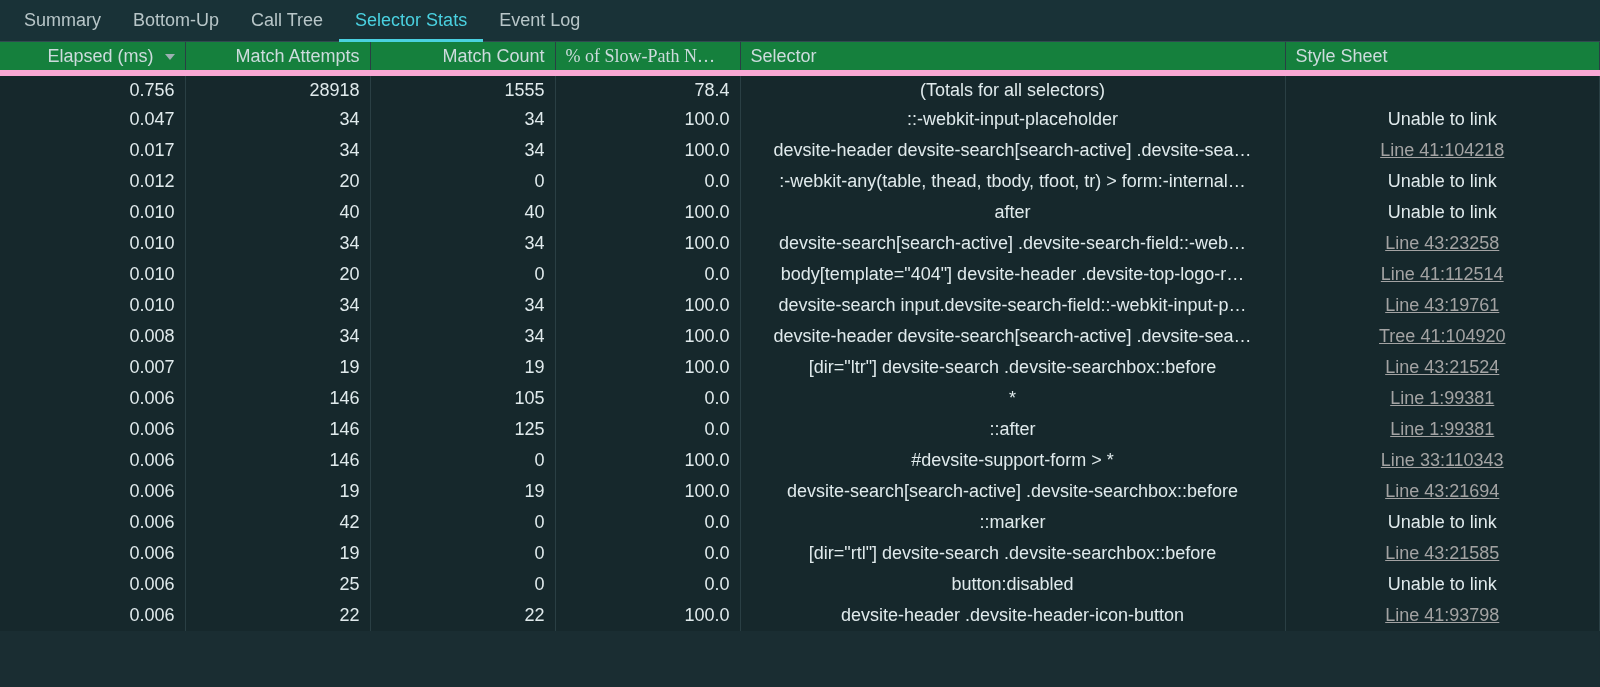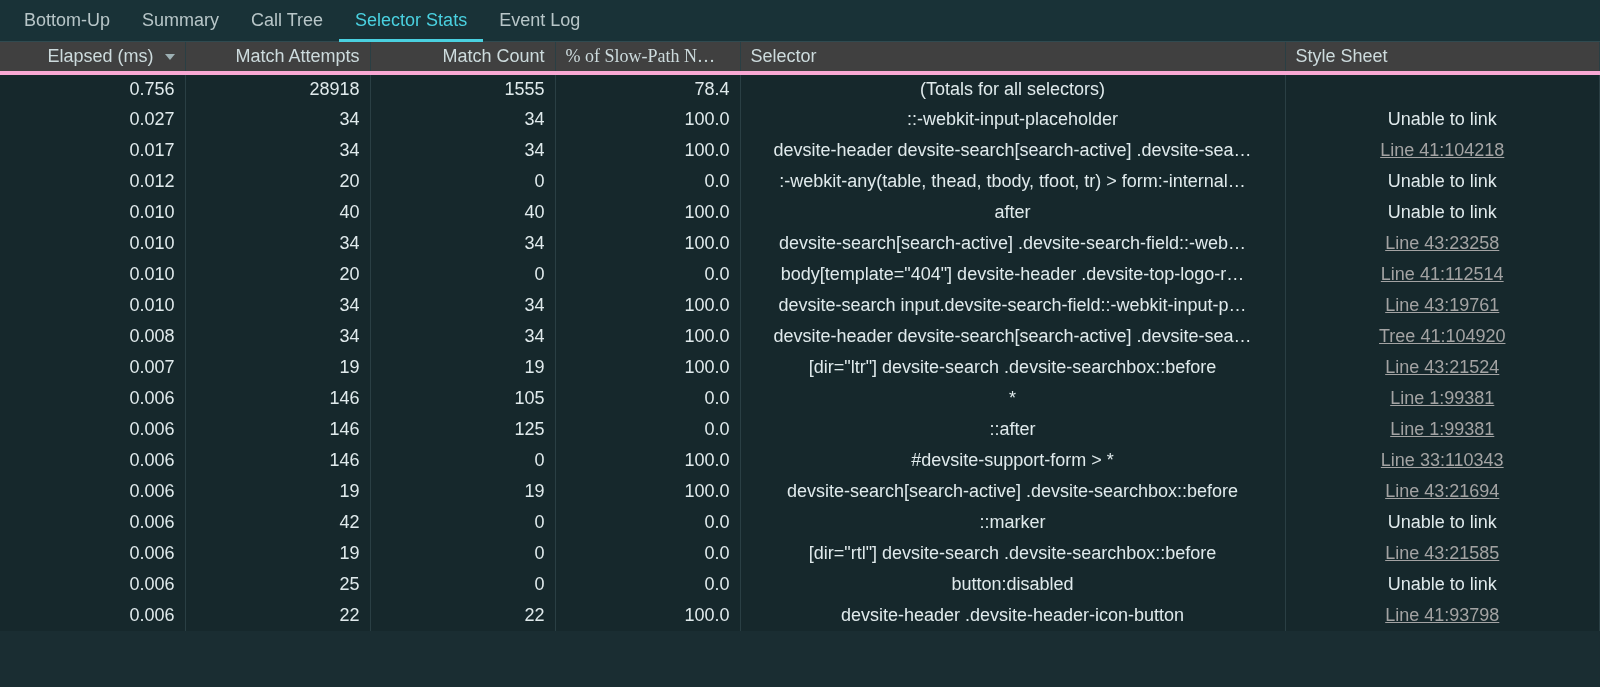--- a/index.html
+++ b/index.html
@@ -52,25 +52,25 @@
   th, td {
     height: 31px;
     padding: 0 10px;
     border-right: 1px solid #2a3f44;
     white-space: nowrap;
     overflow: hidden;
     text-overflow: ellipsis;
     vertical-align: middle;
   }
   th {
-    background: #404040;
+    background: #15803d;
     color: #cddbdd;
     font-weight: 400;
     text-align: left;
-    border-bottom: 4px solid #f9a8d4;
+    border-bottom: 6px solid #f9a8d4;
     position: relative;
     cursor: pointer;
   }
   th.num, td.num { text-align: right; }
   th.num { text-align: right; }
   td {
     color: #e0eaec;
     background: #16282c;
     font-size: 18px;
   }
@@ -95,24 +95,24 @@
     border-top: 6px solid #9db0b3;
     vertical-align: middle;
   }
   .cell-selector, .cell-sheet { text-align: center; }
 </style>
 </head>
 <body>
 
 <div class="tabs" id="tabs">
     <div class="tab">
+      <span>Summary</span>
+    </div>
+    <div class="tab">
       <span>Bottom-Up</span>
-    </div>
-    <div class="tab">
-      <span>Summary</span>
     </div>
     <div class="tab">
       <span>Call Tree</span>
     </div>
     <div class="tab active">
       <span>Selector Stats</span>
     </div>
     <div class="tab">
       <span>Event Log</span>
     </div>
@@ -154,21 +154,21 @@
     <tbody id="tbody">
         <tr>
           <td class="num"><span>0.756</span></td>
           <td class="num"><span>28918</span></td>
           <td class="num"><span>1555</span></td>
           <td class="num"><span>78.4</span></td>
           <td class="cell-selector"><span>(Totals for all selectors)</span></td>
           <td class="cell-sheet"><span></span></td>
         </tr>
         <tr>
-          <td class="num"><span>0.027</span></td>
+          <td class="num"><span>0.047</span></td>
           <td class="num"><span>34</span></td>
           <td class="num"><span>34</span></td>
           <td class="num"><span>100.0</span></td>
           <td class="cell-selector"><span>::-webkit-input-placeholder</span></td>
           <td class="cell-sheet"><span>Unable to link</span></td>
         </tr>
         <tr>
           <td class="num"><span>0.017</span></td>
           <td class="num"><span>34</span></td>
           <td class="num"><span>34</span></td>

